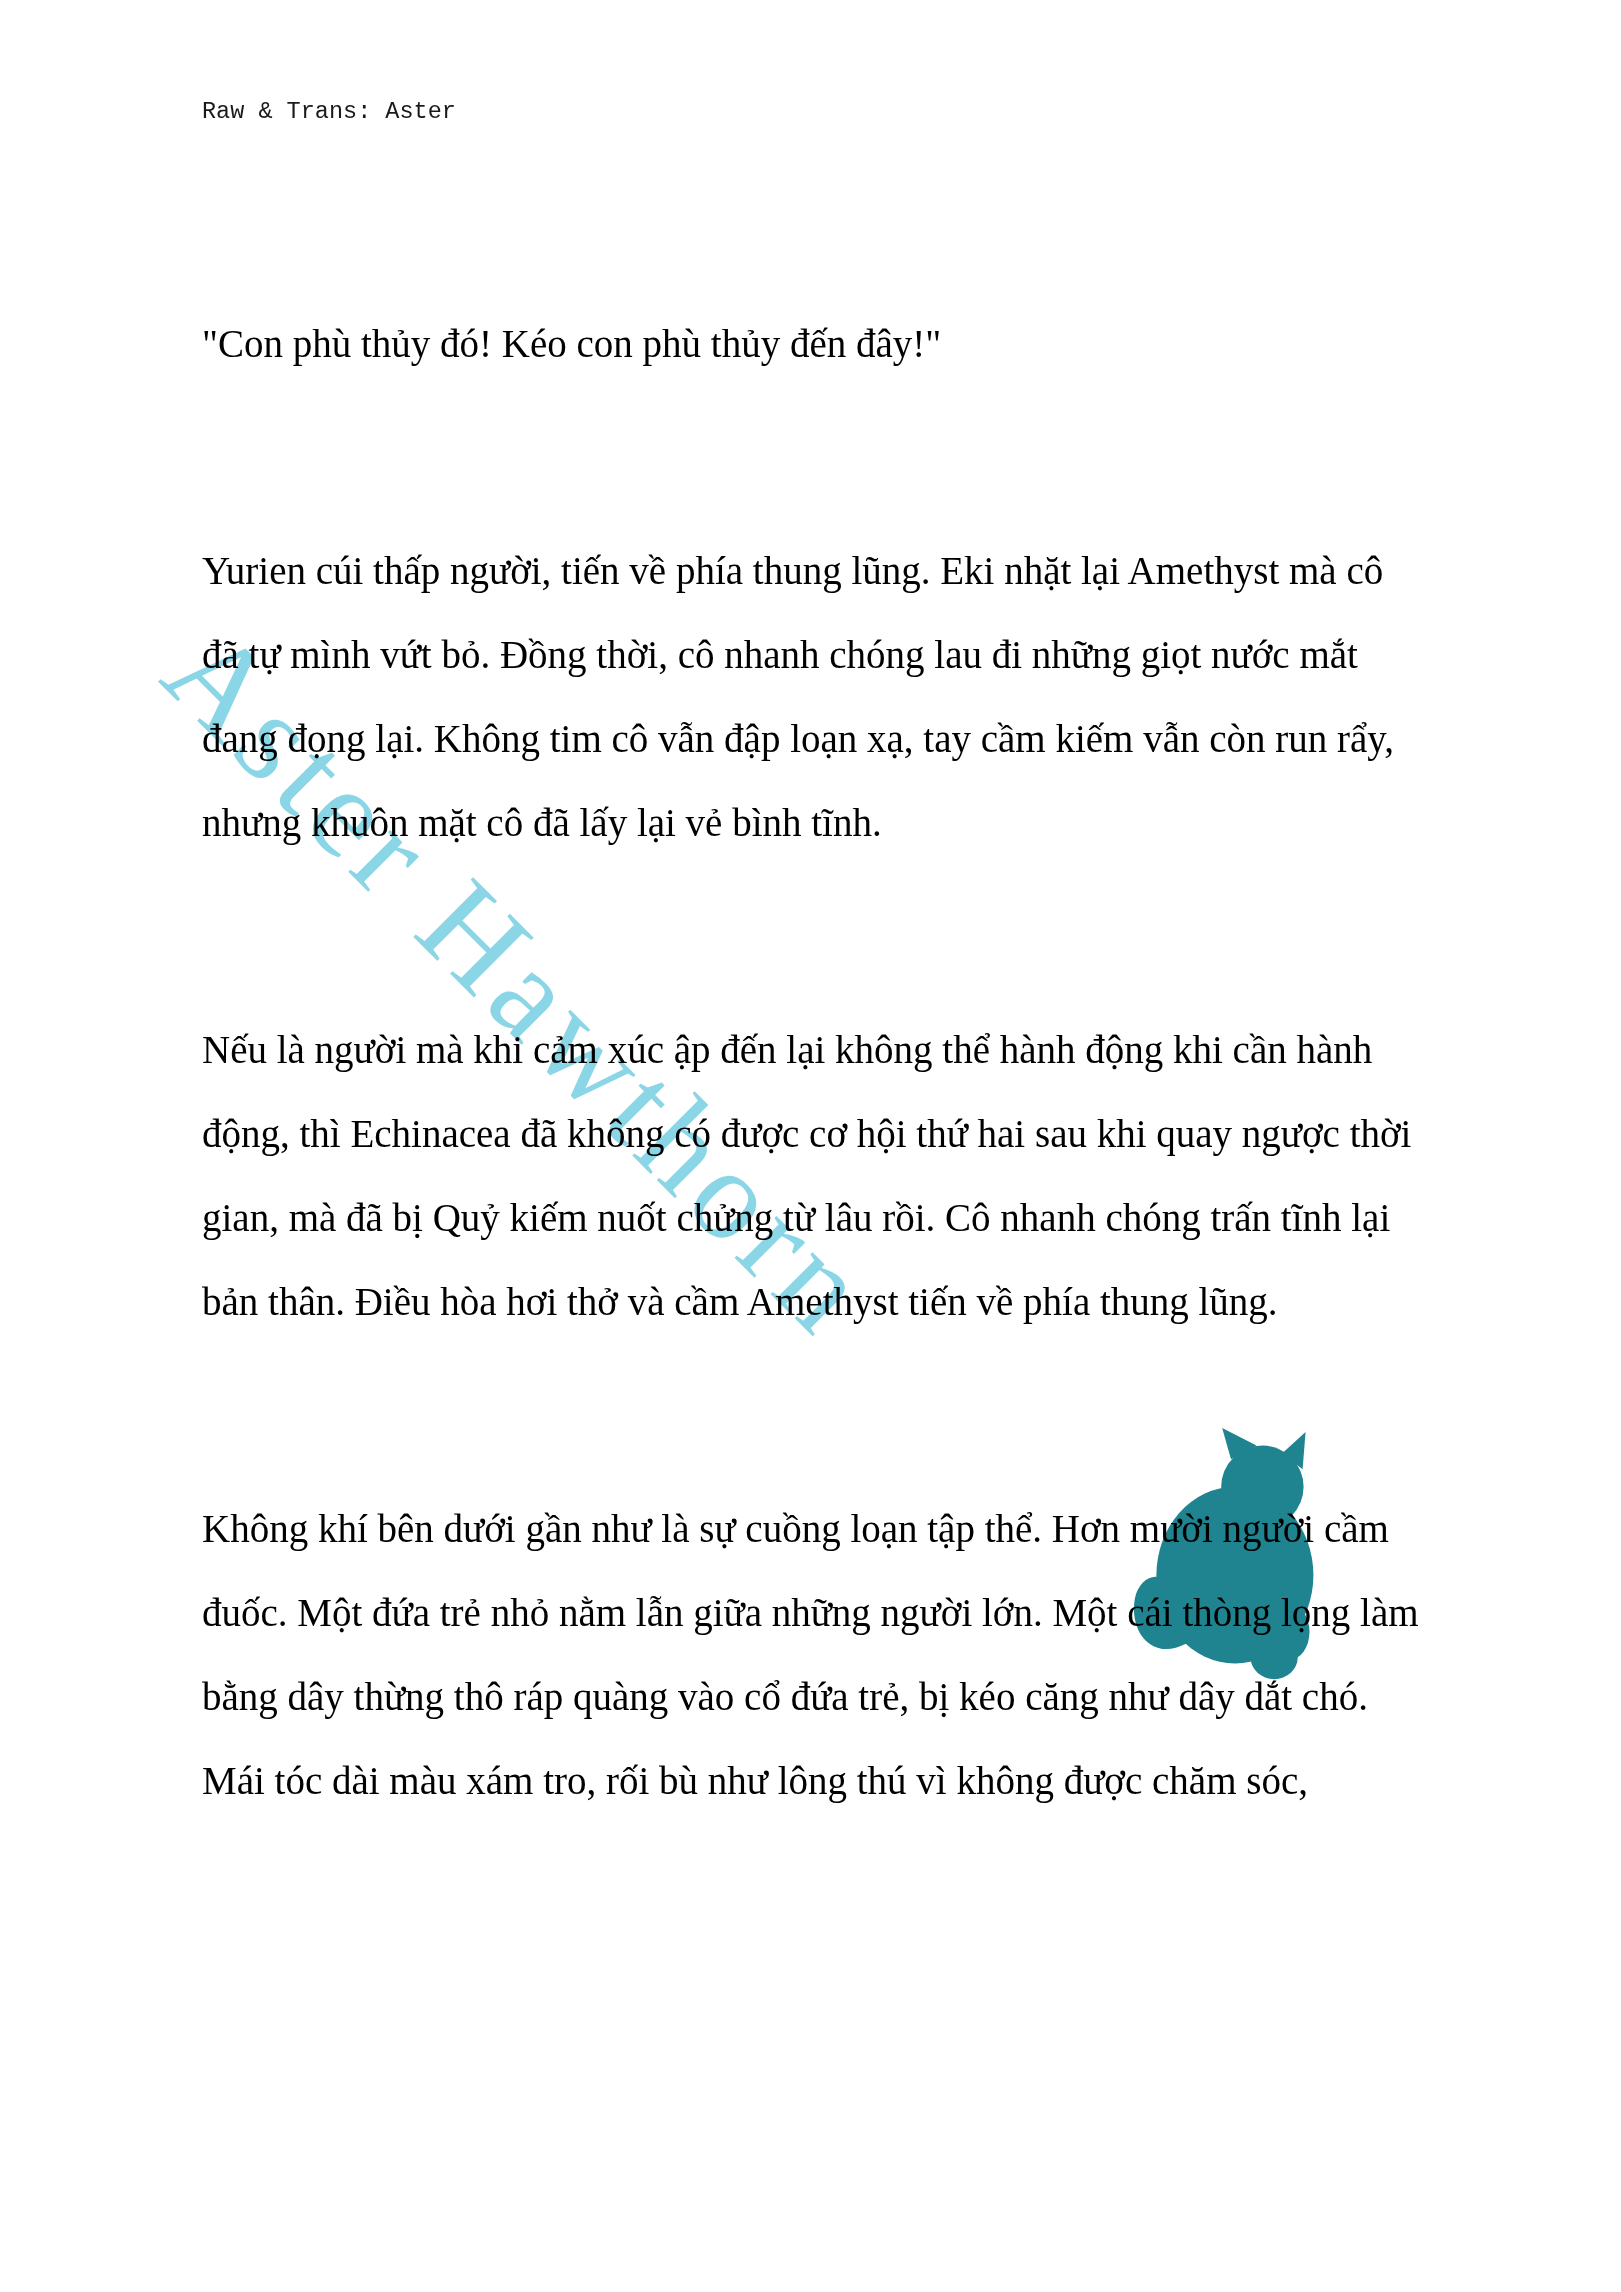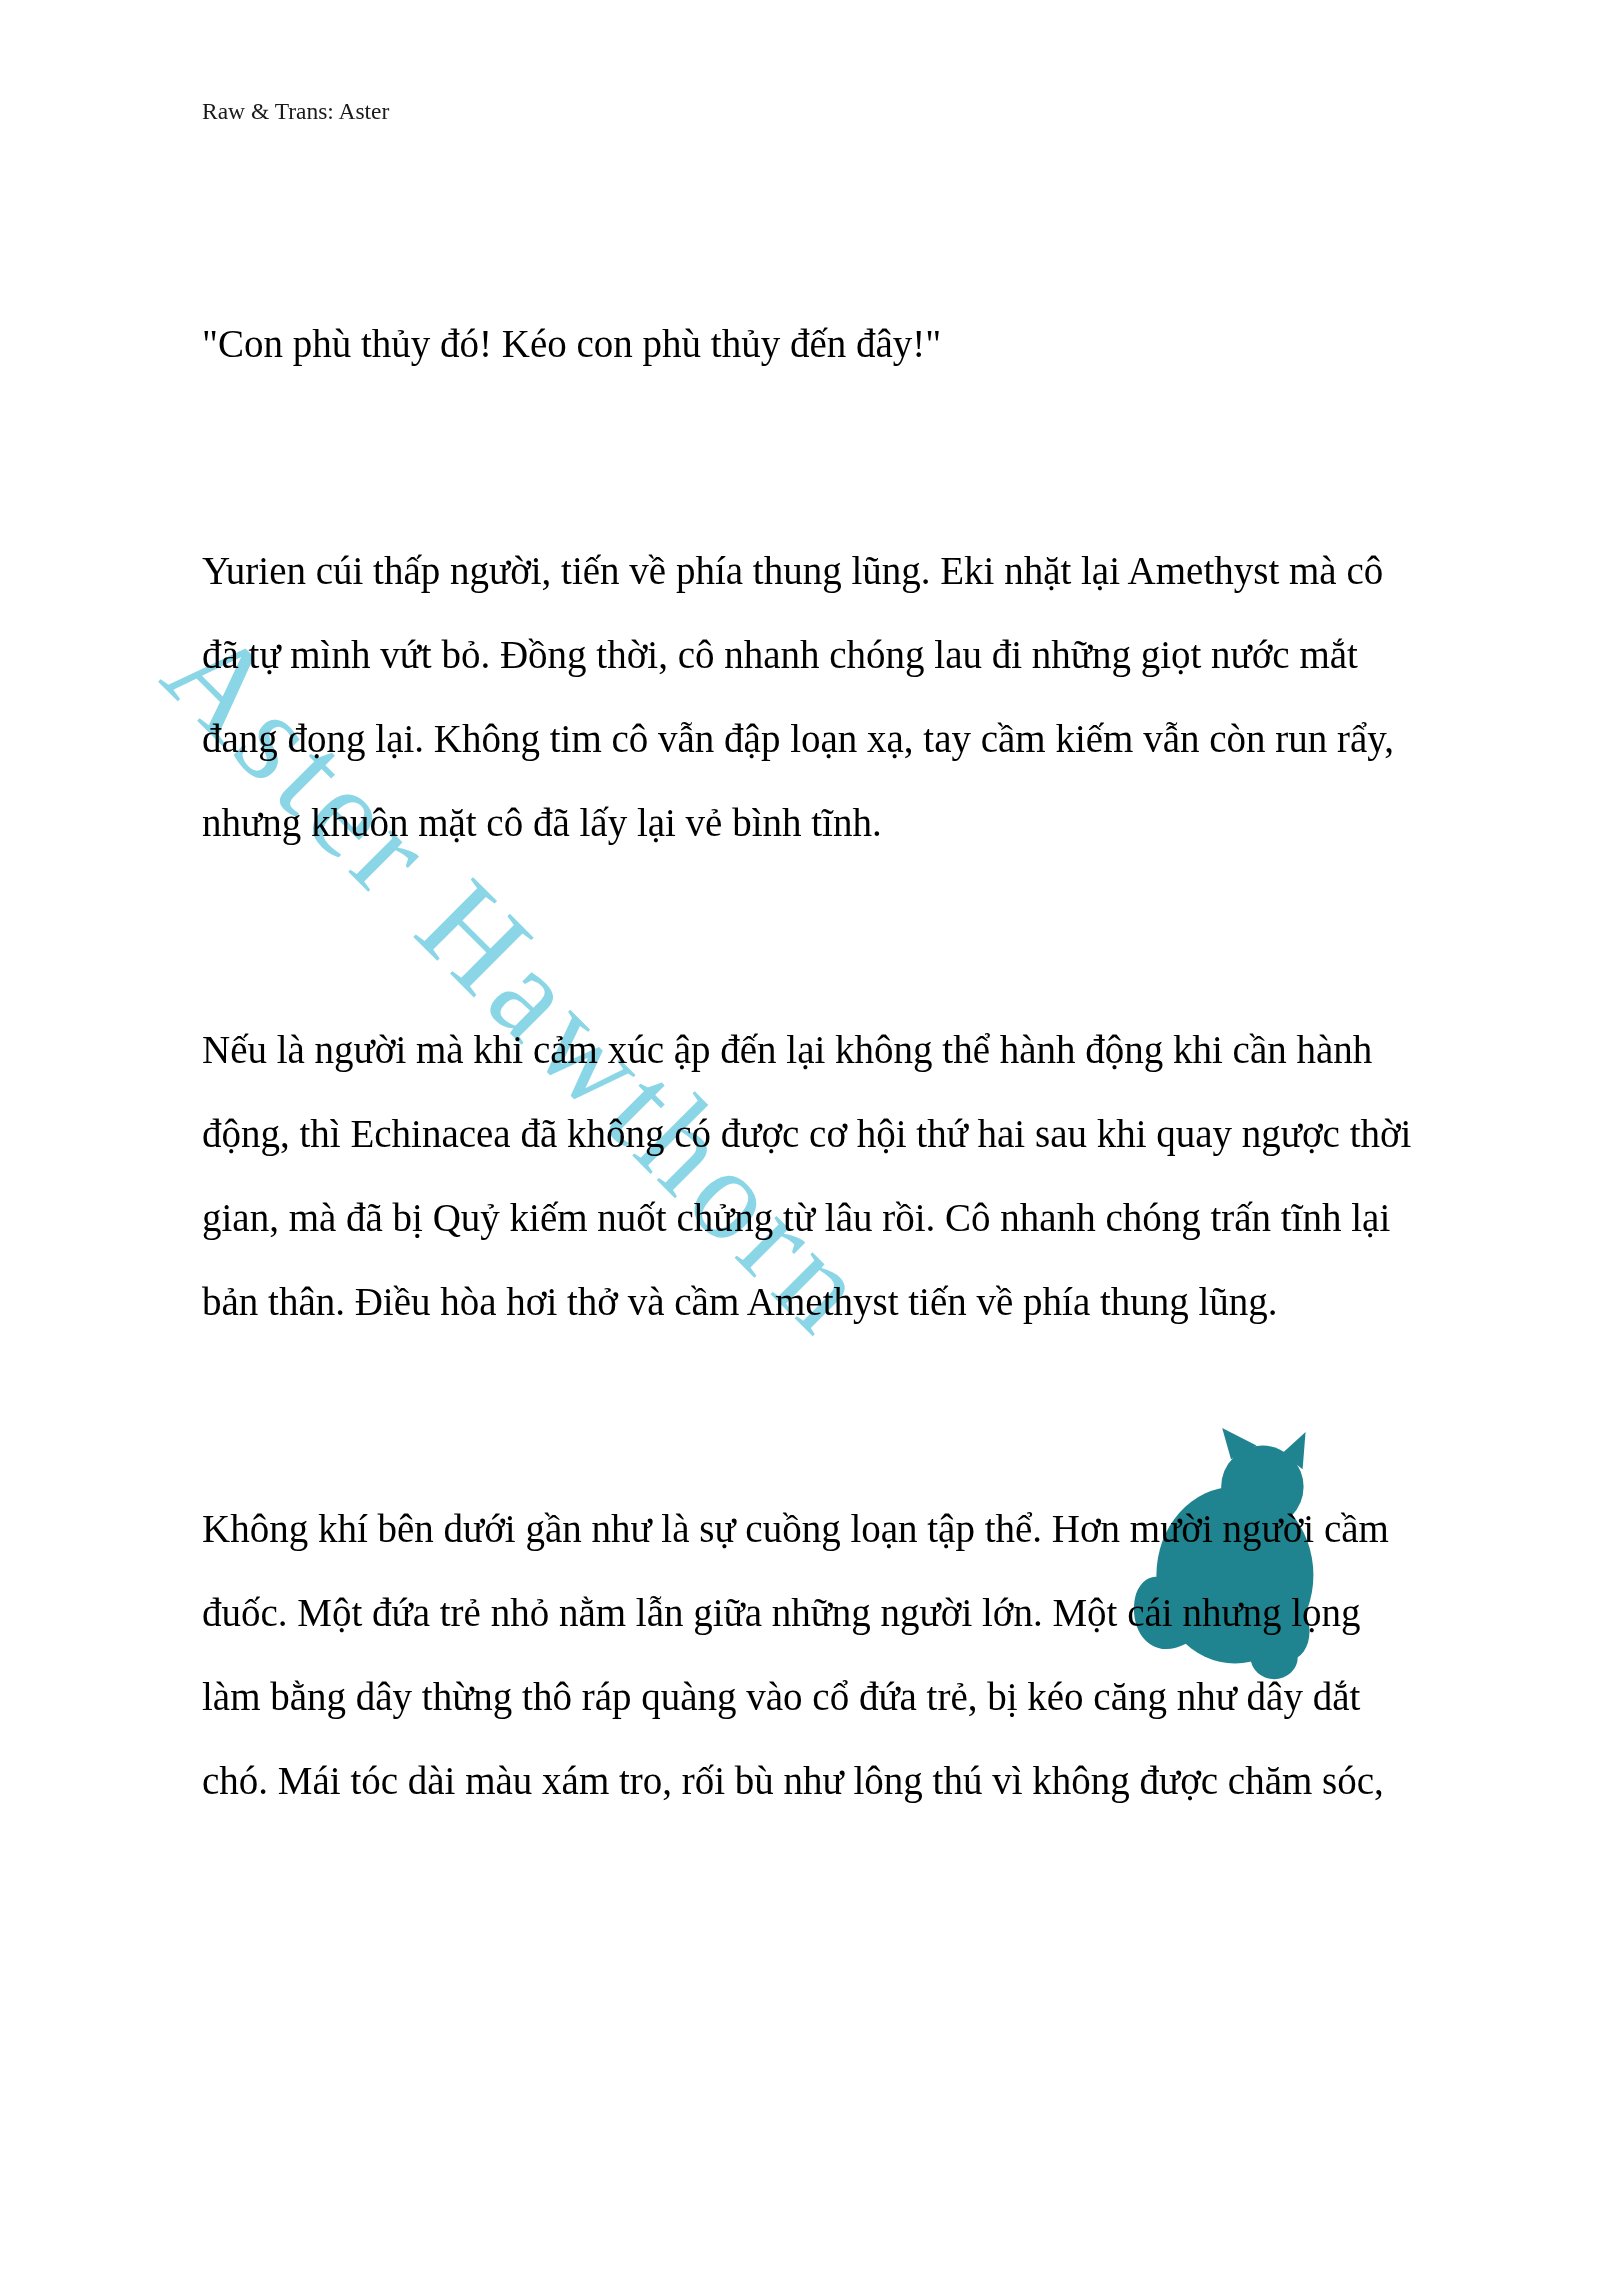--- a/index.html
+++ b/index.html
@@ -17,21 +17,21 @@
   }
   .page {
     position: absolute;
     inset: 0;
     background: #ffffff;
   }
   .header-credit {
     position: absolute;
     left: 202px;
     top: 98px;
-    font-family: Liberation Serif, serif;
+    font-family: Liberation Mono, monospace;
     font-size: 23.5px;
     color: #1a1a1a;
     z-index: 3;
   }
   .watermark {
     position: absolute;
     left: 240px;
     top: 598px;
     font-family: "Liberation Serif", serif;
     font-size: 129px;
@@ -91,17 +91,17 @@
 
       <ellipse cx="152" cy="236" rx="24" ry="22"></ellipse>
       <ellipse cx="168" cy="210" rx="20" ry="28"></ellipse>
     </g>
   </svg>
 
   <div class="content">
     <p>"Con phù thủy đó! Kéo con phù thủy đến đây!"</p>
     <p>Yurien cúi thấp người, tiến về phía thung lũng. Eki nhặt lại Amethyst mà cô đã tự mình vứt bỏ. Đồng thời, cô nhanh chóng lau đi những giọt nước mắt đang đọng lại. Không tim cô vẫn đập loạn xạ, tay cầm kiếm vẫn còn run rẩy, nhưng khuôn mặt cô đã lấy lại vẻ bình tĩnh.</p>
     <p>Nếu là người mà khi cảm xúc ập đến lại không thể hành động khi cần hành động, thì Echinacea đã không có được cơ hội thứ hai sau khi quay ngược thời gian, mà đã bị Quỷ kiếm nuốt chửng từ lâu rồi. Cô nhanh chóng trấn tĩnh lại bản thân. Điều hòa hơi thở và cầm Amethyst tiến về phía thung lũng.</p>
-    <p>Không khí bên dưới gần như là sự cuồng loạn tập thể. Hơn mười người cầm đuốc. Một đứa trẻ nhỏ nằm lẫn giữa những người lớn. Một cái nhưng lọng làm bằng dây thừng thô ráp quàng vào cổ đứa trẻ, bị kéo căng như dây dắt chó. Mái tóc dài màu xám tro, rối bù như lông thú vì không được chăm sóc,</p>
+    <p>Không khí bên dưới gần như là sự cuồng loạn tập thể. Hơn mười người cầm đuốc. Một đứa trẻ nhỏ nằm lẫn giữa những người lớn. Một cái thòng lọng làm bằng dây thừng thô ráp quàng vào cổ đứa trẻ, bị kéo căng như dây dắt chó. Mái tóc dài màu xám tro, rối bù như lông thú vì không được chăm sóc,</p>
   </div>
 
 </div>
 
 
 </body></html>

